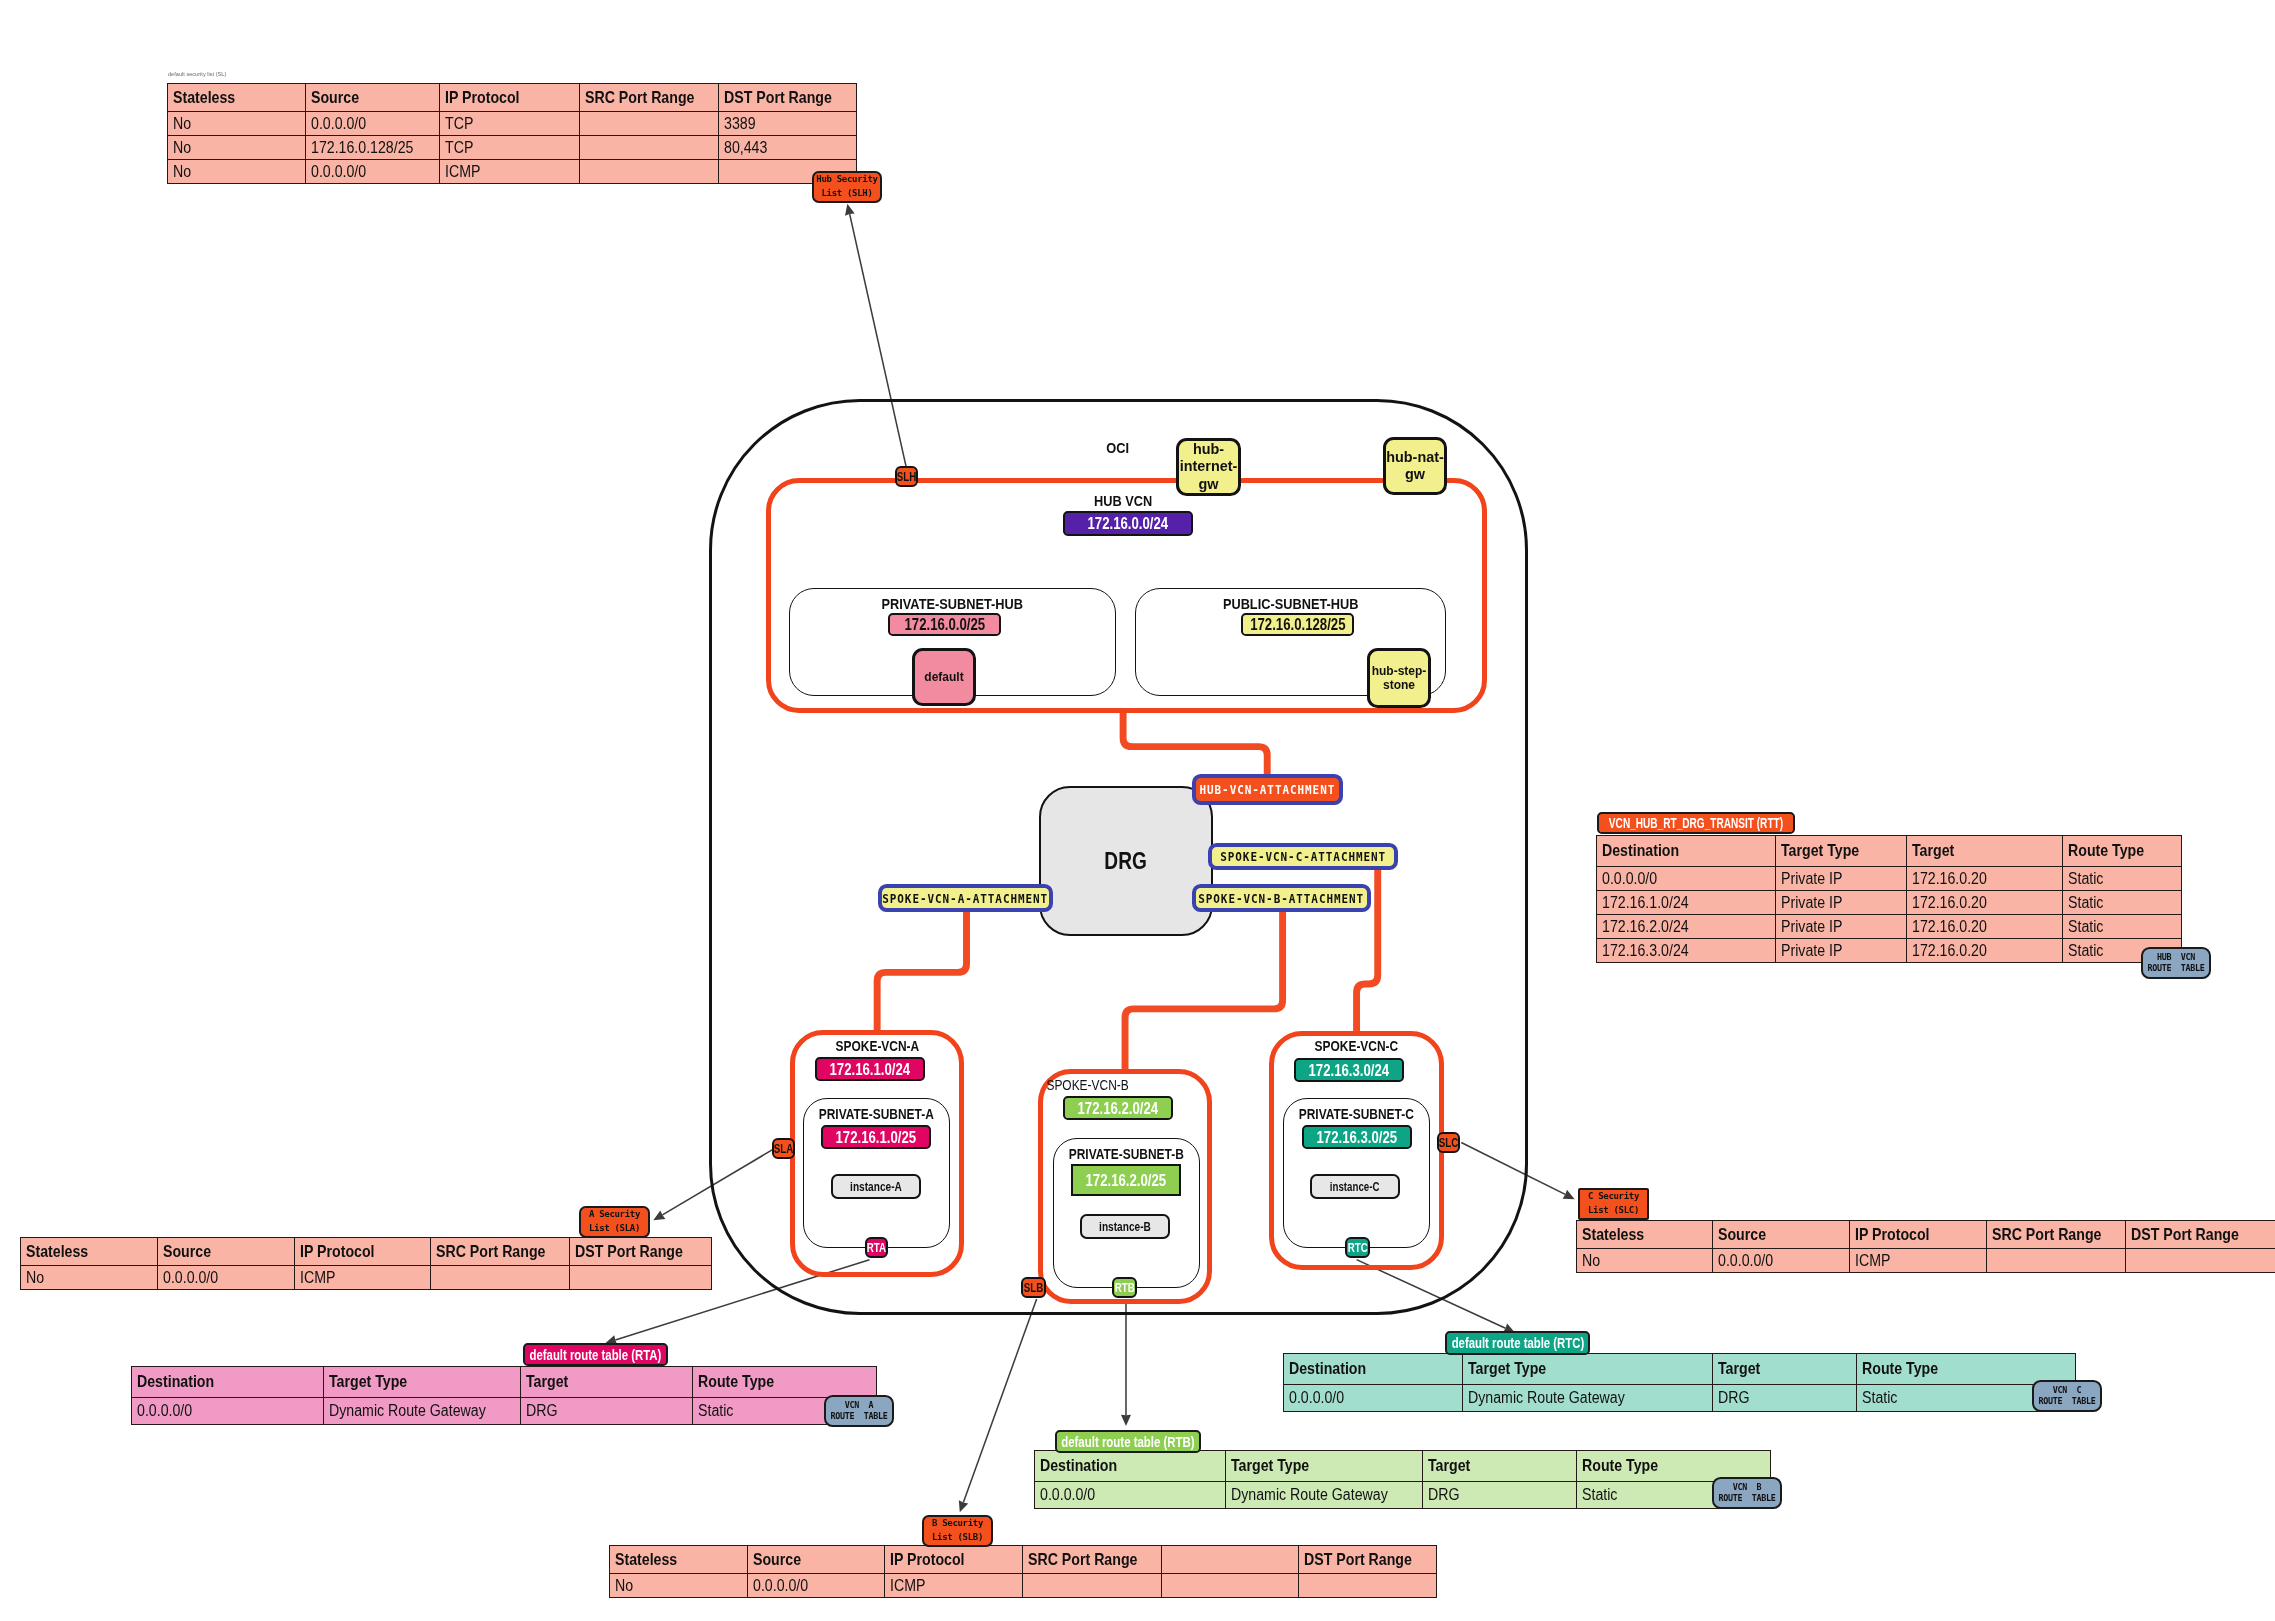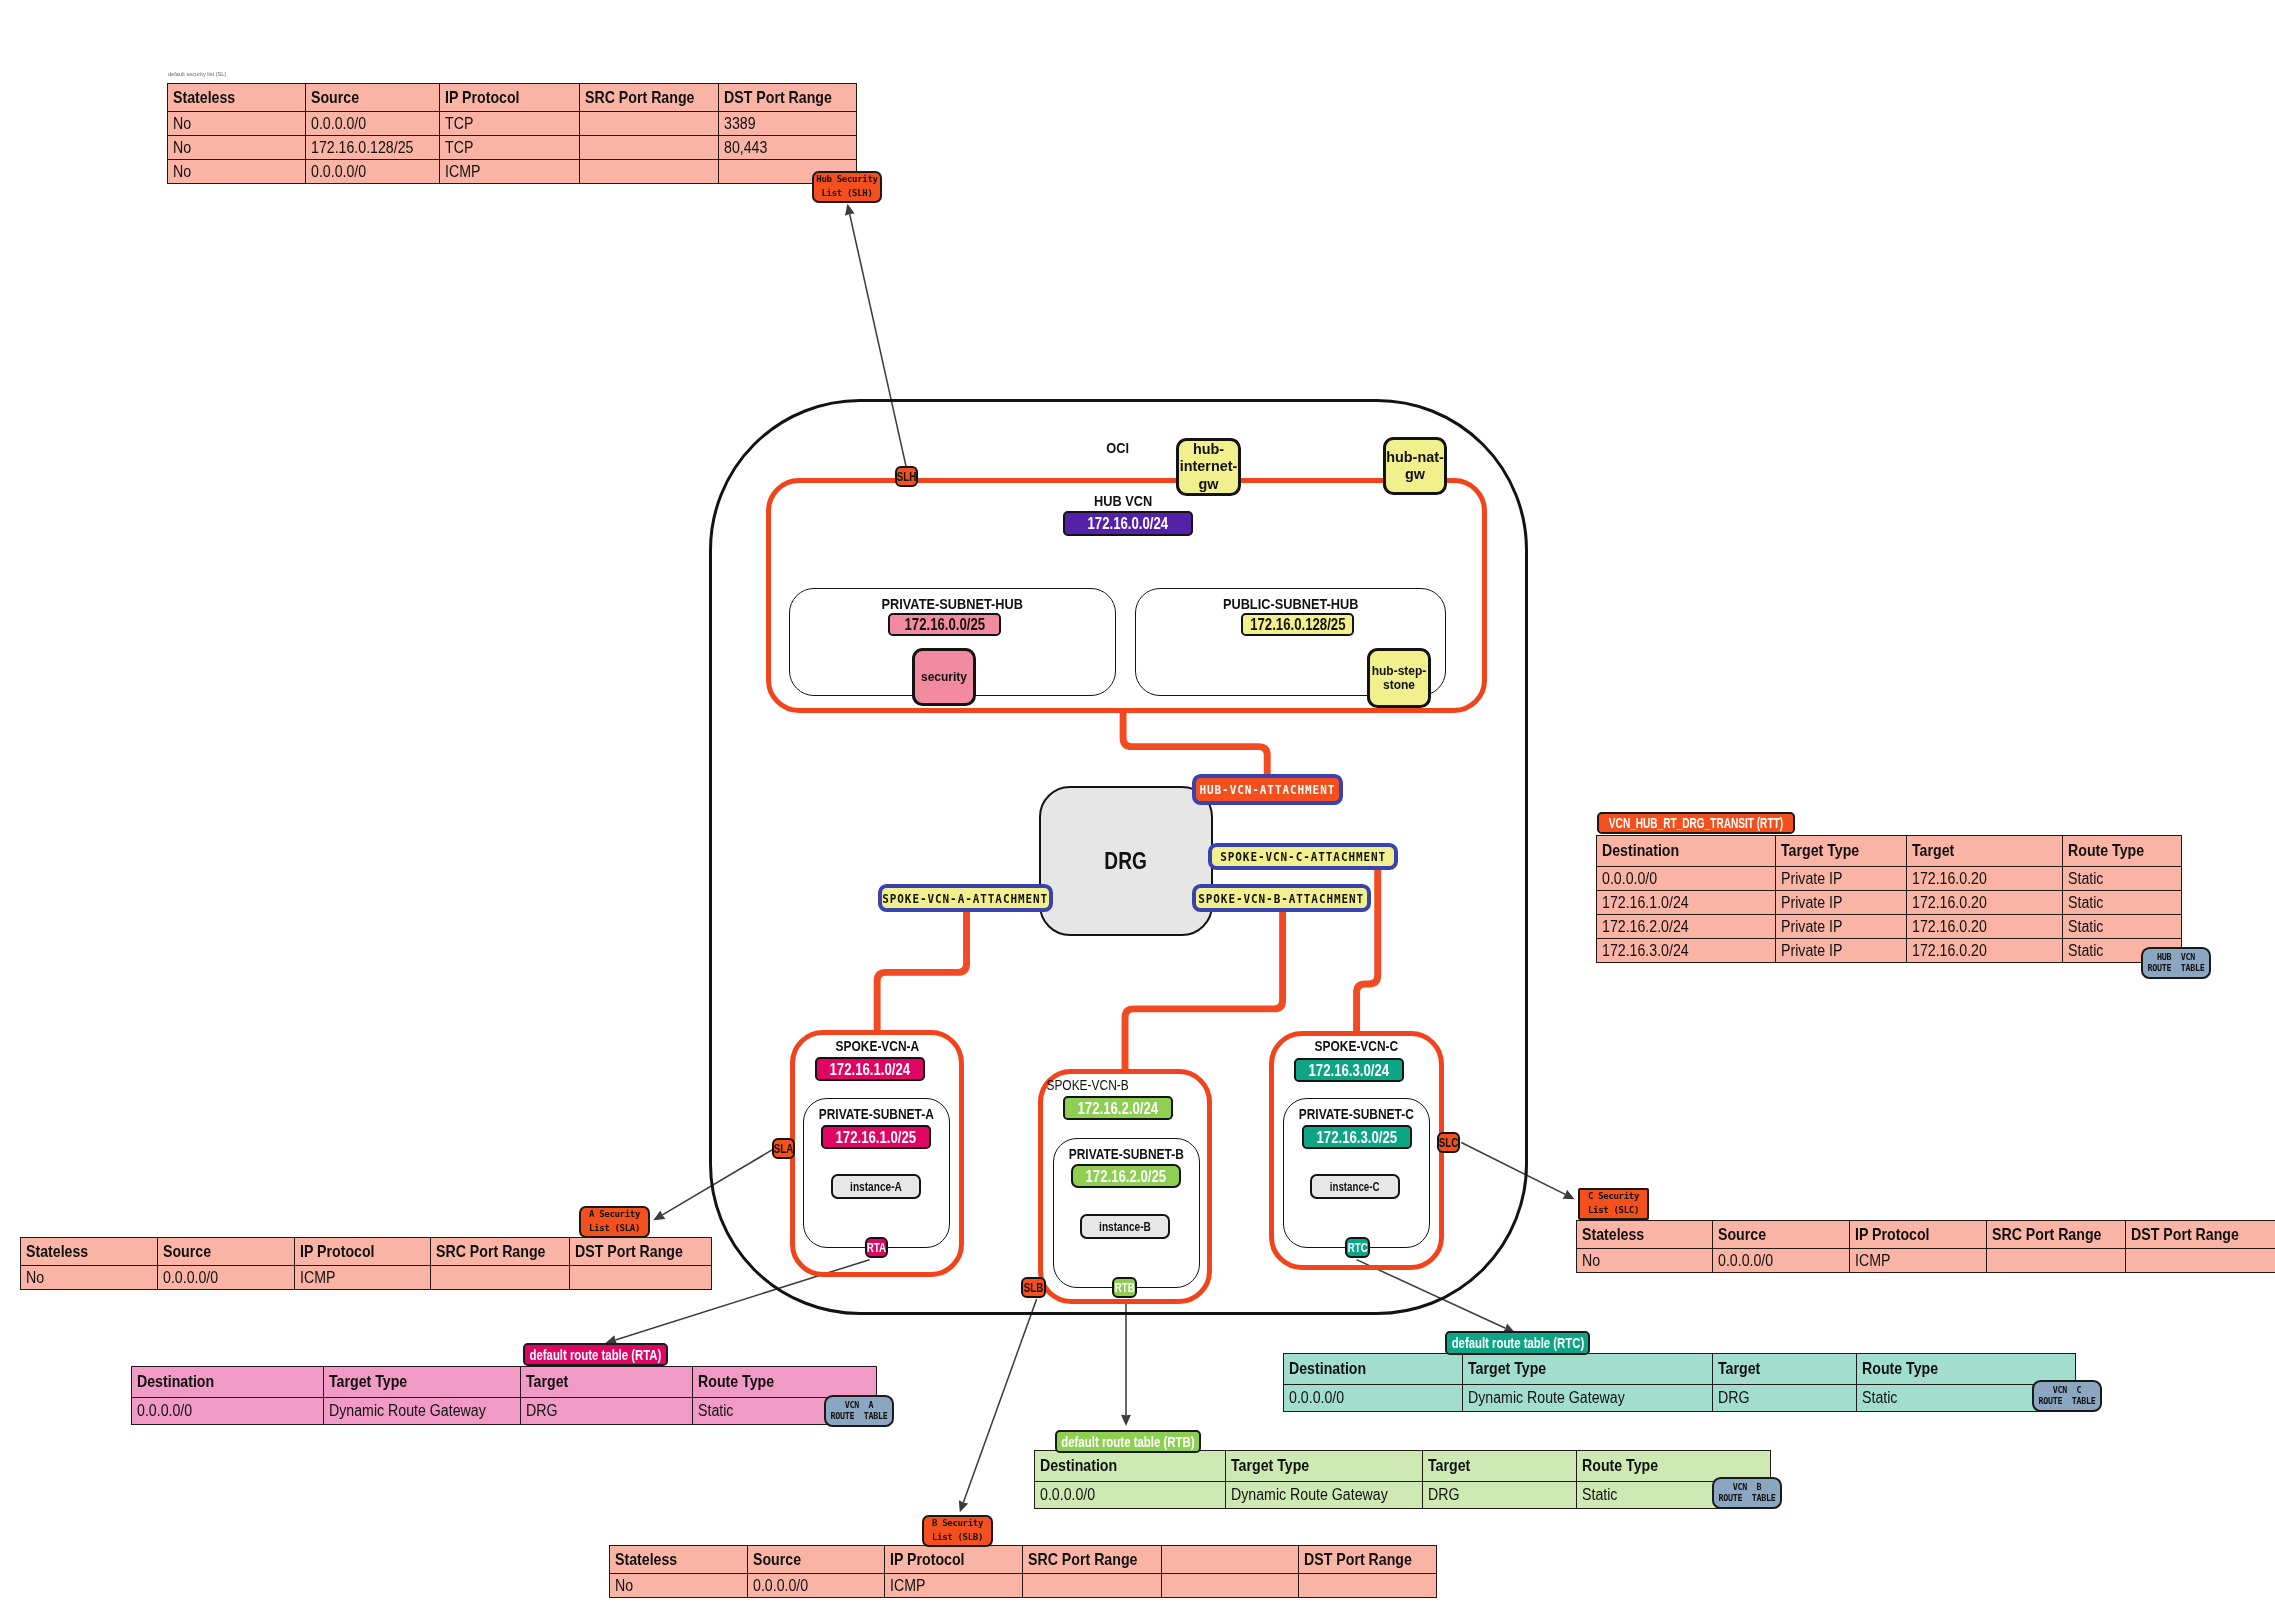--- a/index.html
+++ b/index.html
@@ -94,21 +94,21 @@
 <div class="badge" style="left:895px;top:466px;width:23px;height:21px;background:#F4501E;color:#111;font-size:12.5px;border-radius:5.8px;border-width:2.2px">
       <span>SLH</span>
     </div>
 <div class="node" style="left:1176px;top:438px;width:65px;height:58px;background:#F2F08D;color:#111;font-size:14.4px;border-radius:10.6px;border-width:3.5px;line-height:1.2">hub-internet-gw</div>
 <div class="node" style="left:1383px;top:437px;width:64px;height:58px;background:#F2F08D;color:#111;font-size:14.4px;border-radius:10.6px;border-width:3.5px;line-height:1.2">hub-nat-gw</div>
 <div class="subbox" style="left:789px;top:588px;width:327px;height:108px;border-radius:25px;"></div>
 <div class="titlelbl" style="left:789px;top:596px;width:327px;font-size:15.4px;font-weight:bold;color:#111;text-align:center"><span>PRIVATE-SUBNET-HUB</span></div>
 <div class="cidr" style="left:888px;top:613px;width:113px;height:23px;background:#F28BA0;color:#111;font-size:16.3px;border-radius:4.8px;border-width:2.1px">
       <span>172.16.0.0/25</span>
     </div>
-<div class="node" style="left:912px;top:648px;width:64px;height:58px;background:#F28BA0;color:#111;font-size:12px;border-radius:10.6px;border-width:3.5px;line-height:1.2">security</div>
+<div class="node" style="left:912px;top:648px;width:64px;height:58px;background:#F28BA0;color:#111;font-size:12px;border-radius:10.6px;border-width:3.5px;line-height:1.2">default</div>
 <div class="subbox" style="left:1135px;top:588px;width:311px;height:108px;border-radius:25px;"></div>
 <div class="titlelbl" style="left:1135px;top:596px;width:311px;font-size:15.4px;font-weight:bold;color:#111;text-align:center"><span>PUBLIC-SUBNET-HUB</span></div>
 <div class="cidr" style="left:1241px;top:613px;width:113px;height:23px;background:#F2F08D;color:#111;font-size:16.3px;border-radius:4.8px;border-width:2.1px">
       <span>172.16.0.128/25</span>
     </div>
 <div class="node" style="left:1367px;top:648px;width:64px;height:60px;background:#F2F08D;color:#111;font-size:12px;border-radius:10.6px;border-width:3.5px;line-height:1.2">hub-step-stone</div>
 <div class="drgbox" style="left:1039px;top:786px;width:174px;height:150px;border-radius:31px;font-size:23px">
       <span style="display:inline-block;transform:scaleX(0.83)">DRG</span>
     </div>
 <div class="attach" style="left:1192px;top:774px;width:151px;height:31px;background:#F4501E;color:#fff;font-size:13px;letter-spacing:1.1px">
@@ -142,21 +142,21 @@
 <div class="badge" style="left:865px;top:1237px;width:23px;height:21px;background:#E00563;color:#fff;font-size:12.5px;border-radius:5.8px;border-width:2.2px">
       <span>RTA</span>
     </div>
 <div class="vcnbox" style="left:1038px;top:1069px;width:174px;height:235px;border-radius:33px;"></div>
 <div class="titlelbl" style="left:1038px;top:1078px;width:174px;font-size:14.4px;font-weight:normal;color:#111;text-align:left"><span>SPOKE-VCN-B</span></div>
 <div class="cidr" style="left:1063px;top:1096px;width:110px;height:24px;background:#8ECE51;color:#fff;font-size:16.3px;border-radius:4.8px;border-width:2.1px">
       <span>172.16.2.0/24</span>
     </div>
 <div class="subbox" style="left:1053px;top:1138px;width:147px;height:150px;border-radius:24px;"></div>
 <div class="titlelbl" style="left:1053px;top:1147px;width:147px;font-size:14.4px;font-weight:bold;color:#111;text-align:center"><span>PRIVATE-SUBNET-B</span></div>
-<div class="cidr" style="left:1071px;top:1164px;width:110px;height:24px;background:#8ECE51;color:#fff;font-size:16.3px;border-radius:7px;border-width:2.1px">
+<div class="cidr" style="left:1071px;top:1164px;width:110px;height:32px;background:#8ECE51;color:#fff;font-size:16.3px;border-radius:0;border-width:2.1px">
       <span>172.16.2.0/25</span>
     </div>
 <div class="cidr" style="left:1080px;top:1214px;width:90px;height:25px;background:#E7E7E7;color:#111;font-size:12.5px;border-radius:6.7px;border-width:2.1px">
       <span>instance-B</span>
     </div>
 <div class="badge" style="left:1021px;top:1277px;width:25px;height:21px;background:#F4501E;color:#111;font-size:12.5px;border-radius:5.8px;border-width:2.2px">
       <span>SLB</span>
     </div>
 <div class="badge" style="left:1112px;top:1277px;width:25px;height:21px;background:#8ECE51;color:#fff;font-size:12.5px;border-radius:5.8px;border-width:2.2px">
       <span>RTB</span>

